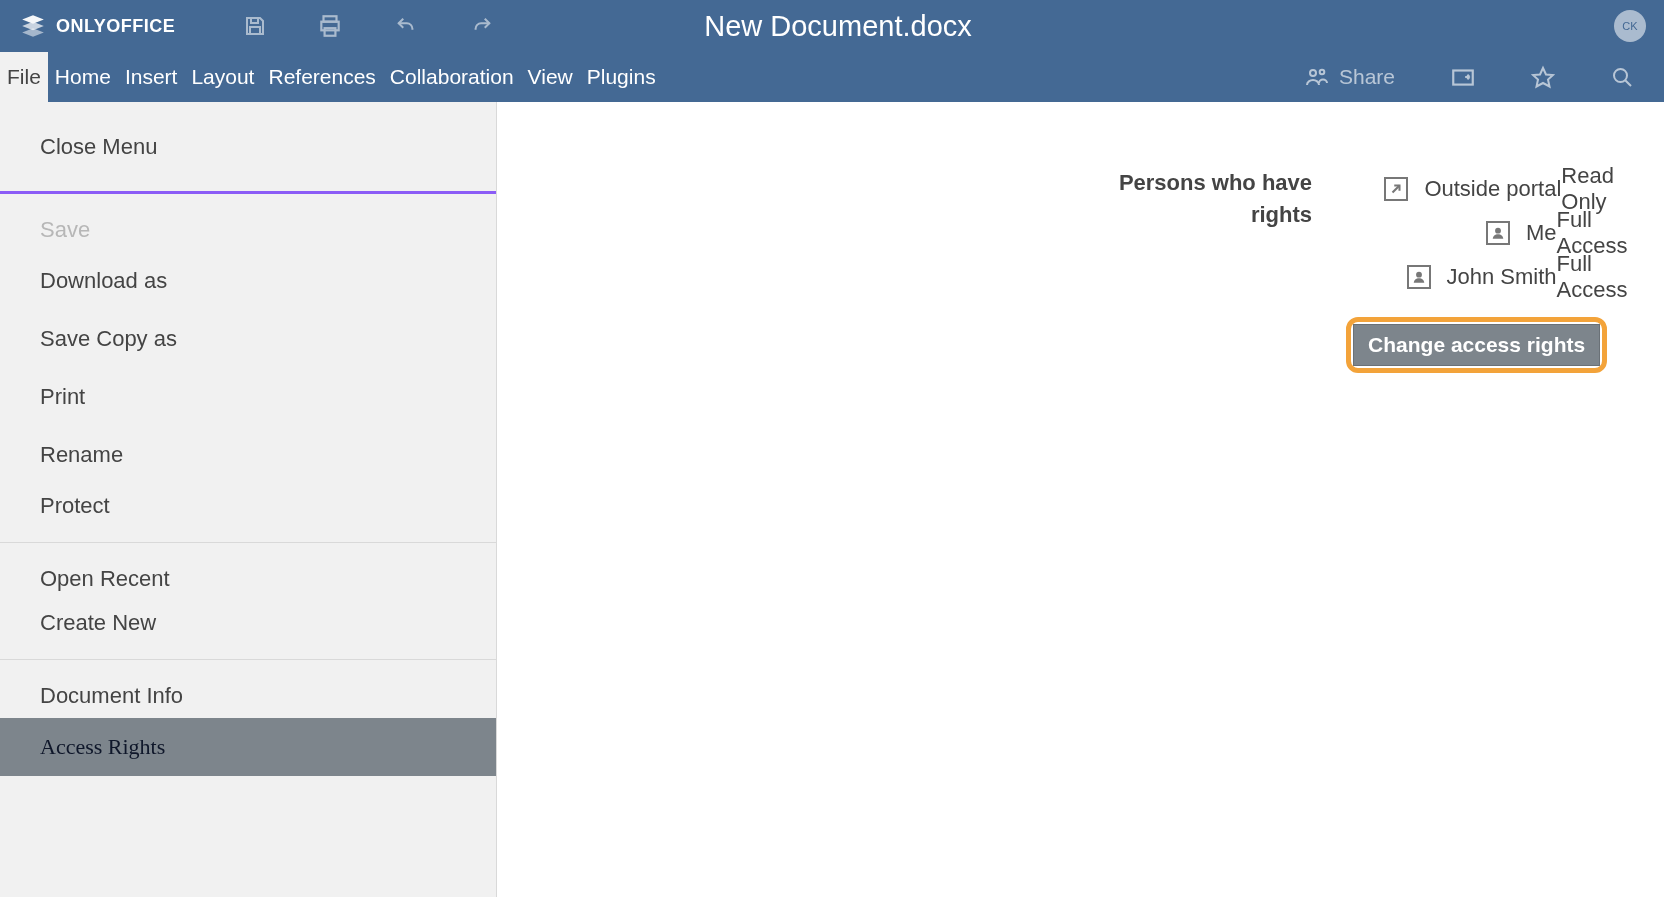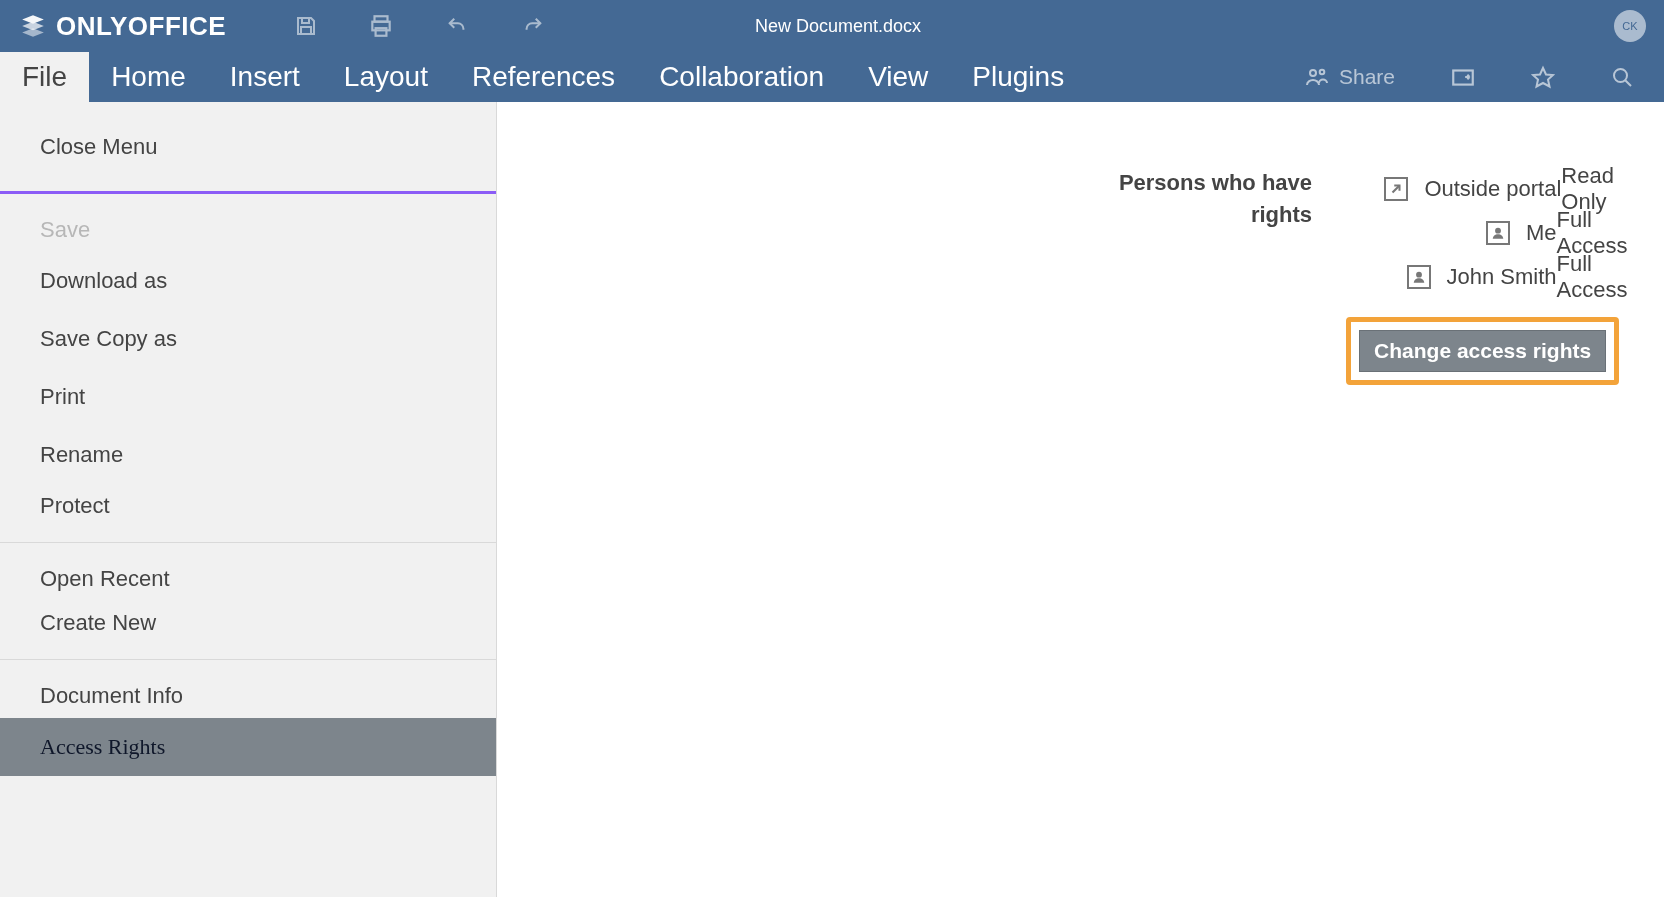--- a/index.html
+++ b/index.html
@@ -20,37 +20,37 @@
     position: relative;
   }
   .brand {
     display: flex;
     align-items: center;
     gap: 10px;
     padding-left: 20px;
     padding-right: 30px;
     font-weight: 700;
     letter-spacing: 0.5px;
-    font-size: 26px;
+    font-size: 18px;
     color: #fff;
   }
   .brand svg { display: block; }
   .qa-group {
     display: flex;
     align-items: center;
     gap: 50px;
     padding-left: 38px;
     opacity: 0.55;
   }
   .qa-btn { color: #fff; cursor: pointer; display: flex; align-items: center; }
   .doc-title {
     position: absolute;
     left: 12px; right: 0;
     text-align: center;
-    font-size: 18px;
+    font-size: 29px;
     color: #fff;
     pointer-events: none;
     font-weight: 400;
   }
   .avatar {
     position: absolute;
     right: 18px;
     top: 50%;
     transform: translateY(-50%);
     width: 32px; height: 32px;
@@ -66,22 +66,22 @@
   .tabbar {
     height: 50px;
     background: #446994;
     display: flex;
     align-items: stretch;
     color: #fff;
   }
   .tab {
     display: flex;
     align-items: center;
-    padding: 0 22px;
-    font-size: 28px;
+    padding: 0 7px;
+    font-size: 21px;
     cursor: pointer;
     color: #fff;
   }
   .tab.active {
     background: #f1f1f1;
     color: #444;
   }
   .tabbar .spacer { flex: 1; }
   .tabbar-right {
     display: flex;
@@ -163,22 +163,22 @@
     border: 2px solid #777;
     display: flex;
     align-items: center;
     justify-content: center;
     color: #777;
   }
   .change-wrap {
     margin-top: 18px;
     display: inline-block;
     border: 5px solid #f3a33a;
-    border-radius: 4px;
-    padding: 8px;
+    border-radius: 12px;
+    padding: 2px;
   }
   .change-btn {
     background: #7d858c;
     color: #fff;
     border: 1px solid #6a7177;
     padding: 8px 14px;
     font-size: 21px;
     font-weight: 600;
     cursor: pointer;
   }

